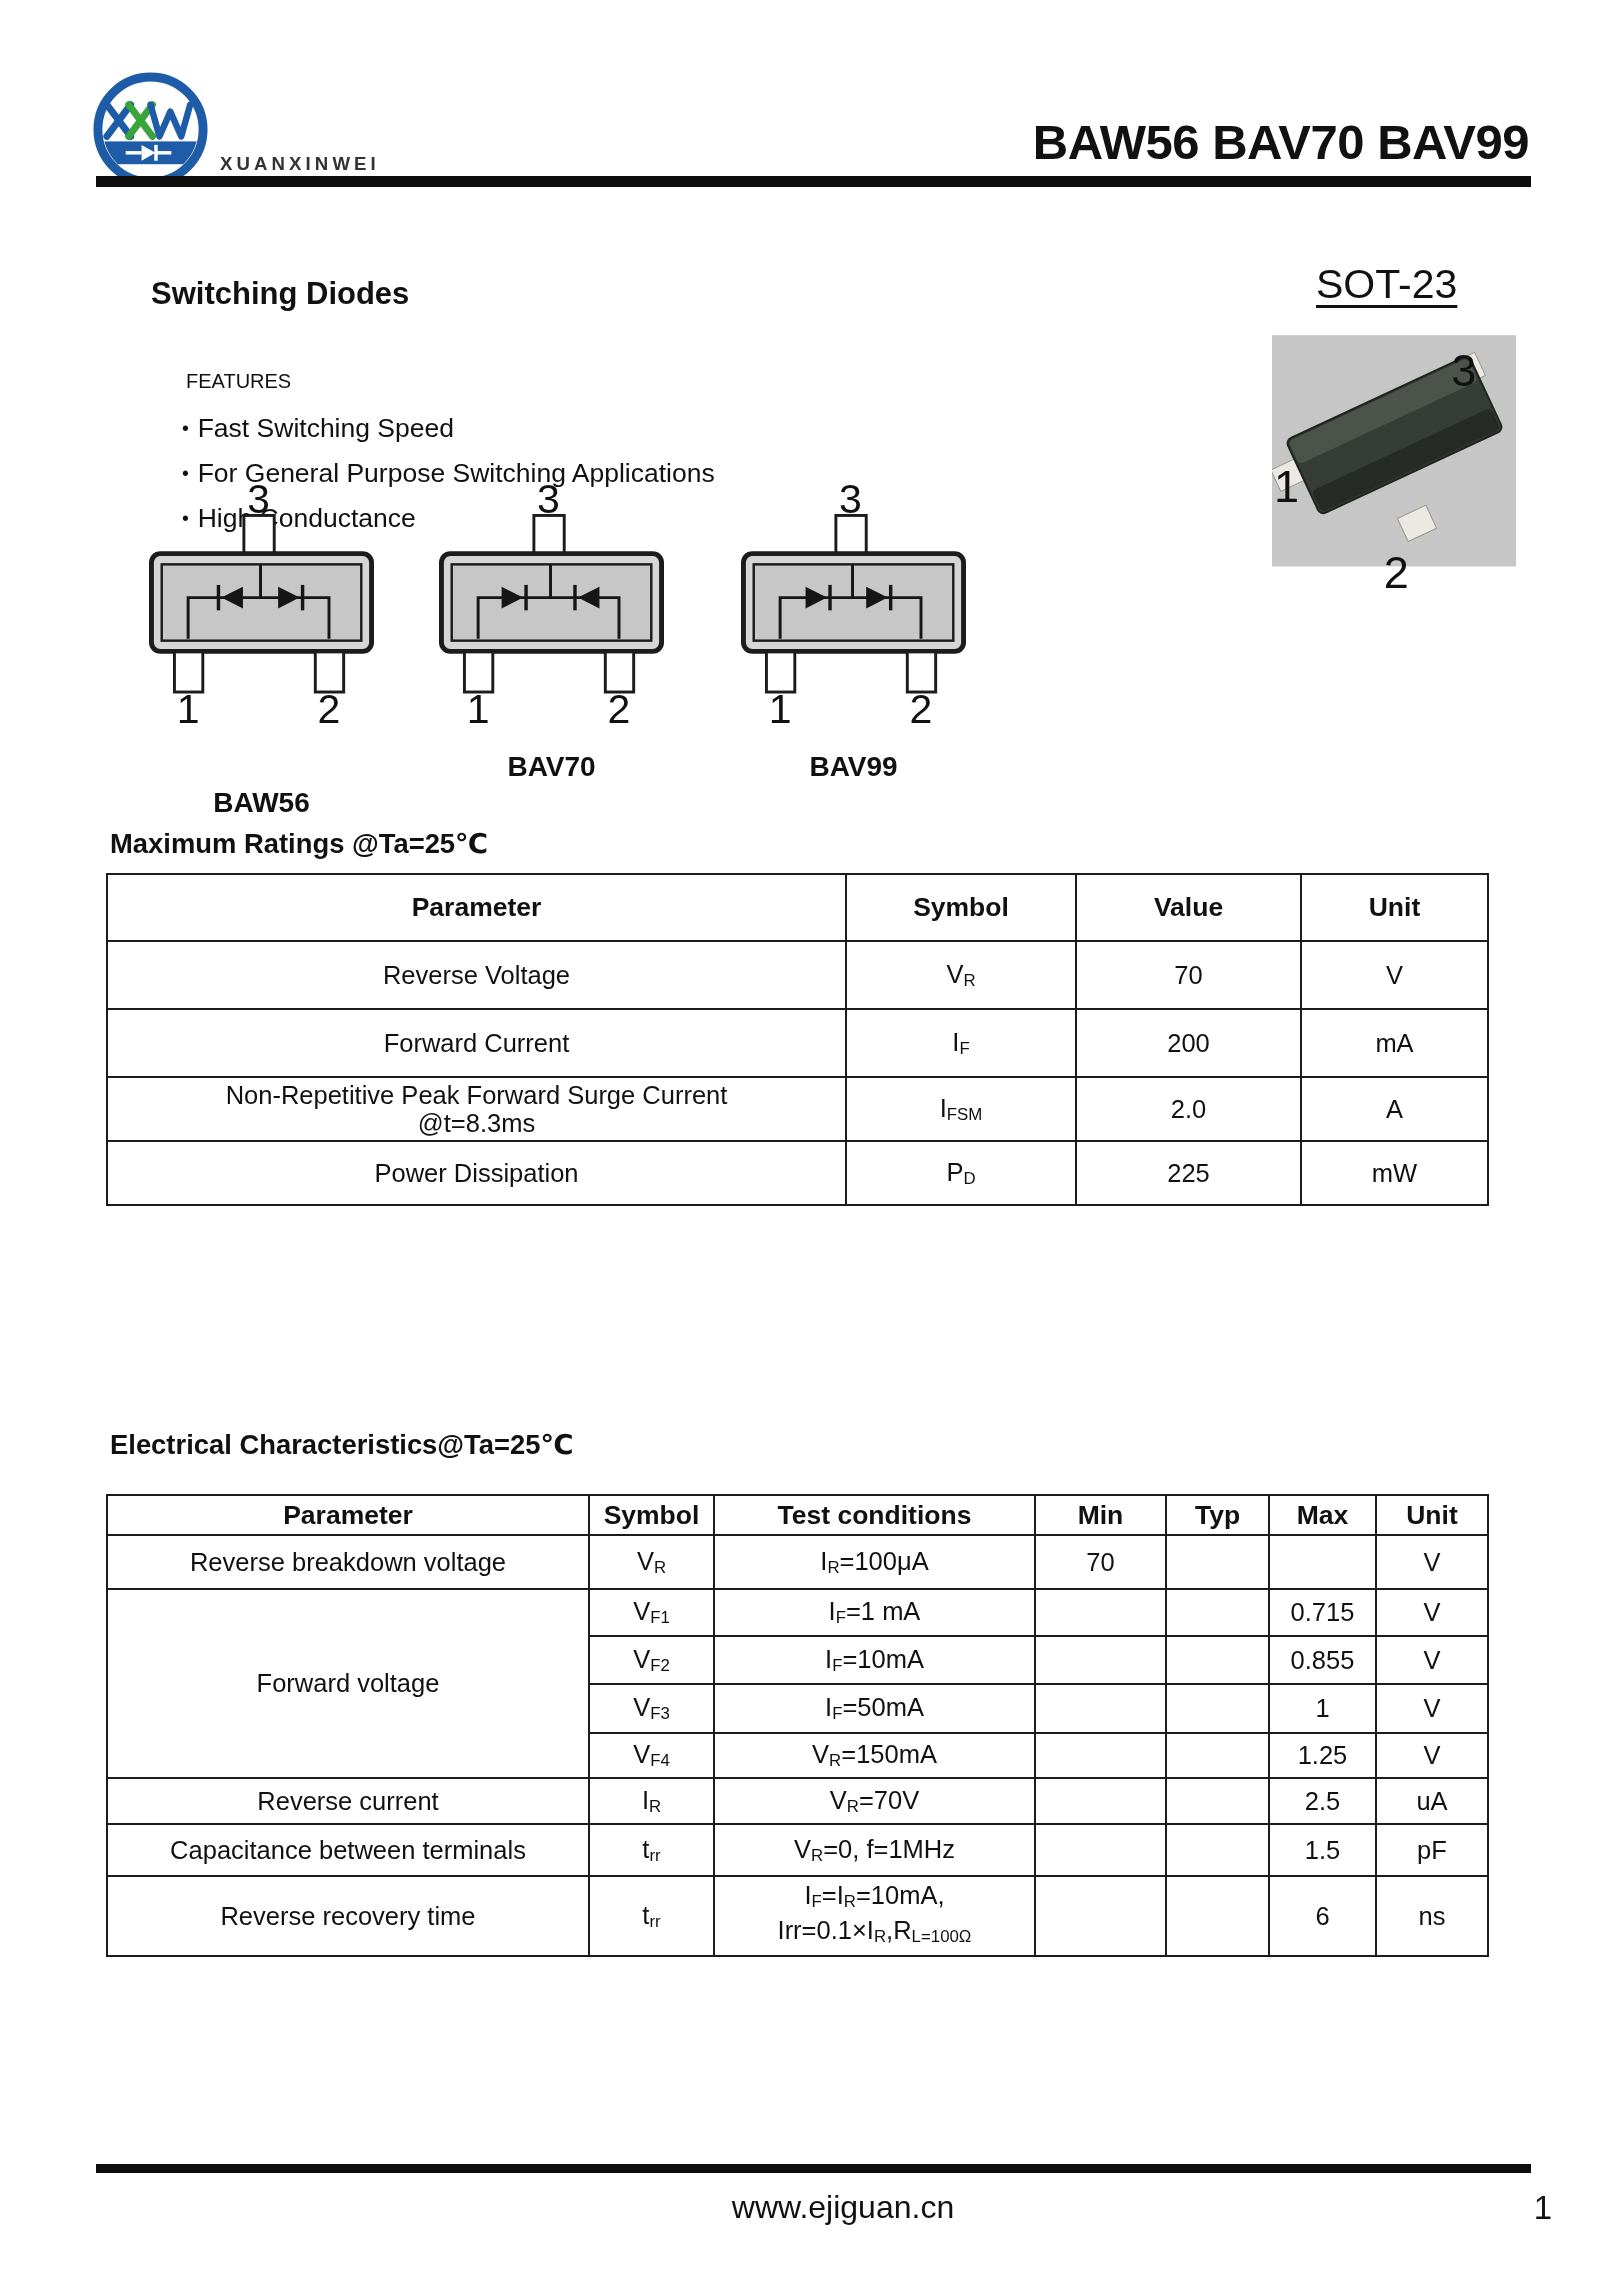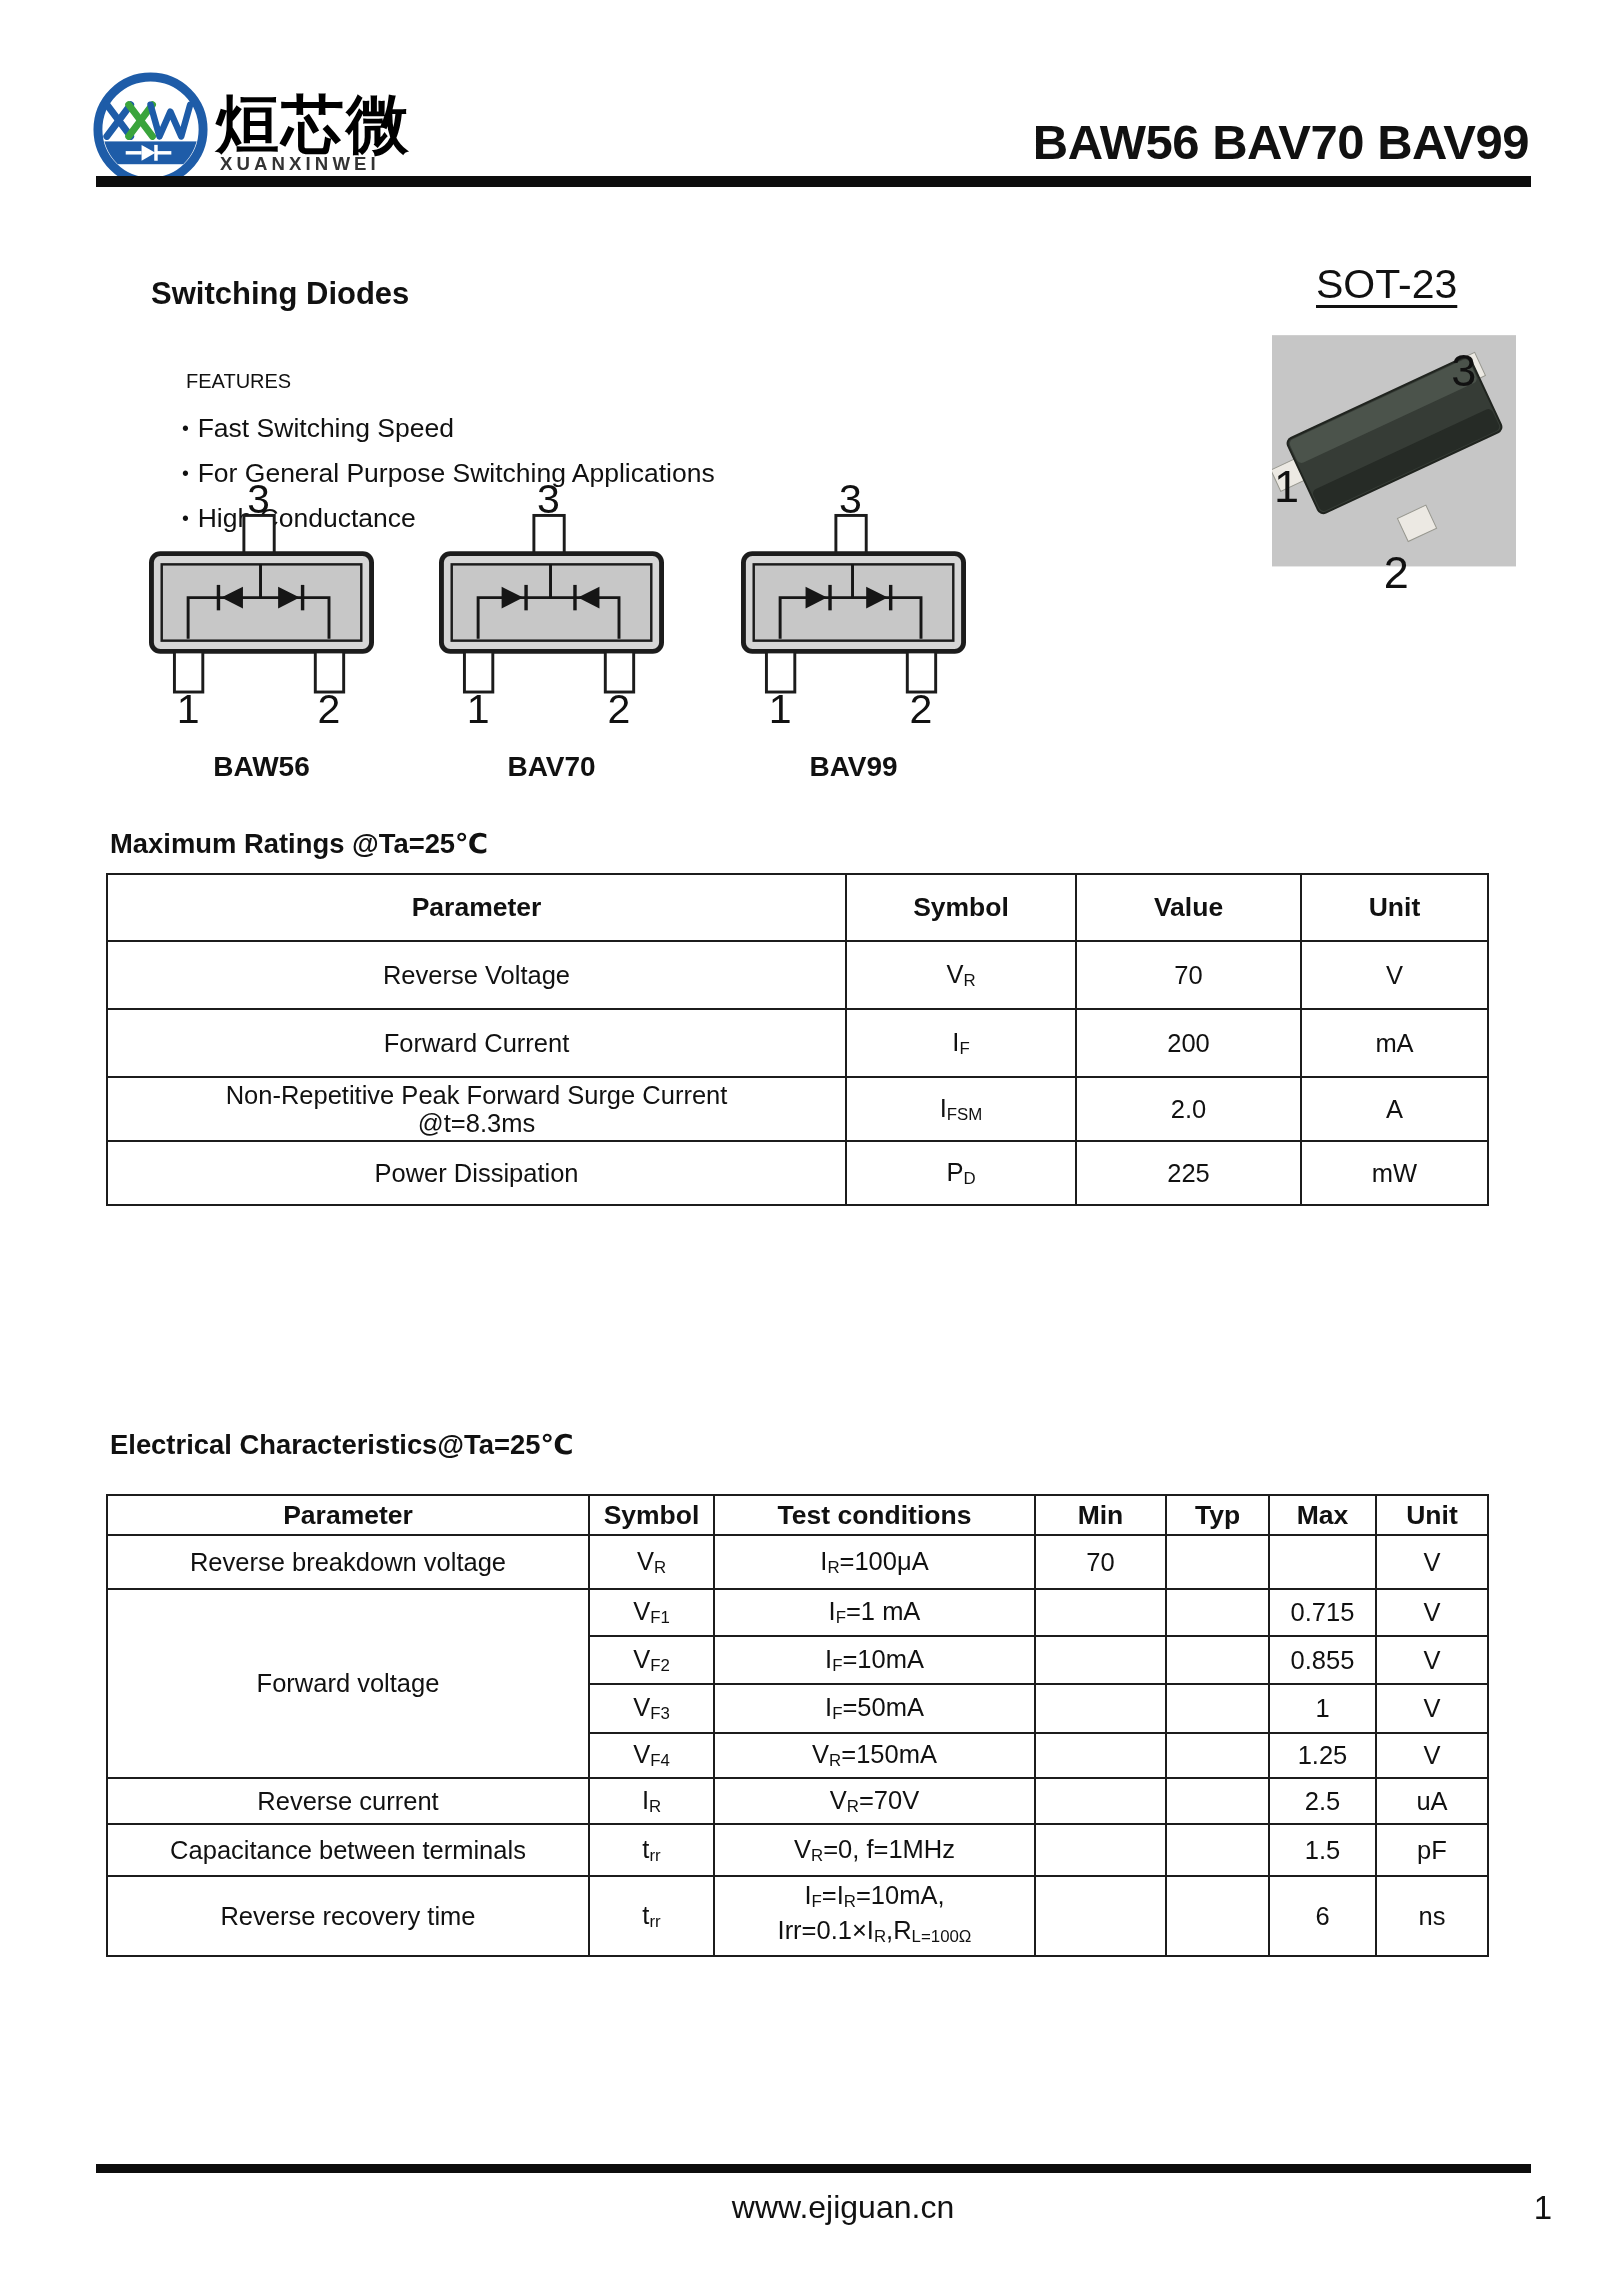--- a/index.html
+++ b/index.html
@@ -65,21 +65,20 @@
       <line x1="66" y1="85.5" x2="82" y2="85.5" stroke="#fff" stroke-width="3.5"></line>
     </g>
     <g stroke-linecap="round">
       <line x1="17" y1="37" x2="41" y2="69" stroke="#1e5ca8" stroke-width="7"></line>
       <line x1="41" y1="37" x2="17" y2="69" stroke="#1e5ca8" stroke-width="7"></line>
       <line x1="39" y1="37" x2="63" y2="69" stroke="#3aa43c" stroke-width="7"></line>
       <line x1="63" y1="37" x2="39" y2="69" stroke="#3aa43c" stroke-width="7"></line>
       <polyline points="61,37 70,69 81,44 92,69 101,37" fill="none" stroke="#1e5ca8" stroke-width="6.5" stroke-linejoin="round"></polyline>
     </g>
   </svg>
-  <div class="abs logo-cn">烜芯微</div>
   <div class="abs logo-en">XUANXINWEI</div>
   <div class="abs doc-title">BAW56 BAV70 BAV99</div>
   <div class="abs hrule"></div>
 
   <div class="abs sw-heading">Switching Diodes</div>
   <div class="abs sot23">SOT-23</div>
 
   <div class="abs features-title">FEATURES</div>
   <div class="abs features">
     <div class="f-item"><span class="bullet">•</span><span>Fast Switching Speed</span></div>
@@ -114,21 +113,21 @@
       <polygon class="dtri" points="96,111 96,133 74,122"></polygon>
       <line class="dbar" x1="71" y1="109" x2="71" y2="135"></line>
       <polygon class="dtri" points="132,111 132,133 154,122"></polygon>
       <line class="dbar" x1="157" y1="109" x2="157" y2="135"></line>
     </g>
     <rect x="26" y="177.5" width="29" height="41" fill="#fff" stroke="#1c1c1c" stroke-width="3"></rect>
     <rect x="170" y="177.5" width="29" height="41" fill="#fff" stroke="#1c1c1c" stroke-width="3"></rect>
     <text x="40" y="250" class="pin-num" text-anchor="middle">1</text>
     <text x="184" y="250" class="pin-num" text-anchor="middle">2</text>
   </svg>
-  <div class="abs fig-name" style="left:149px;">BAW56</div>
+  <div class="abs fig-name" style="left:149px;margin-top:36px;">BAW56</div>
 
   <svg class="abs fig" style="left:439px; top:478px;" viewBox="0 0 230 255">
     <text x="112" y="36" class="pin-num" text-anchor="middle">3</text>
     <rect x="97" y="38" width="31" height="40" fill="#fff" stroke="#1c1c1c" stroke-width="3"></rect>
     <rect x="2.5" y="77" width="225" height="100" rx="9" fill="#d6d6d6" stroke="#1c1c1c" stroke-width="5"></rect>
     <rect x="13" y="88" width="204" height="78" fill="#c7c7c7" stroke="#1c1c1c" stroke-width="2.5"></rect>
     <path class="wire" d="M114 88 V122 M40 164 V122 H184 V164"></path>
     <g>
       <polygon class="dtri" points="64,111 64,133 86,122"></polygon>
       <line class="dbar" x1="89" y1="109" x2="89" y2="135"></line>

